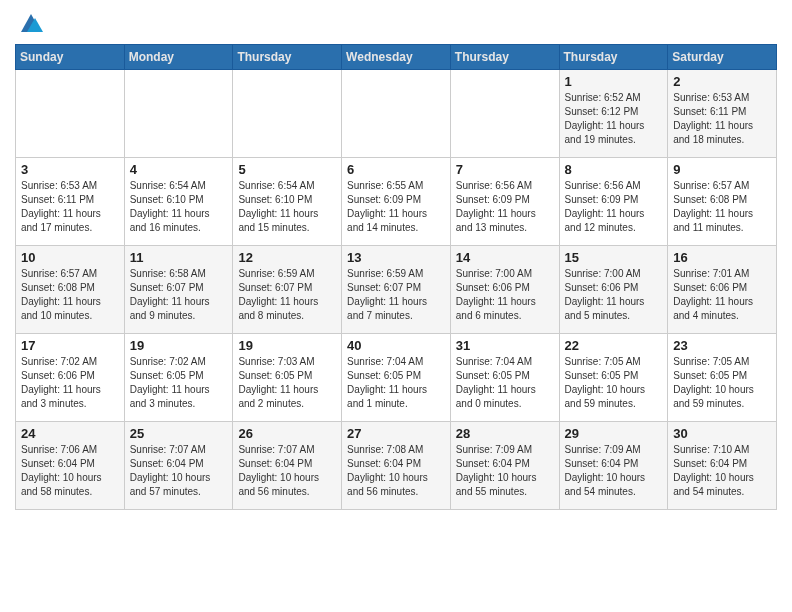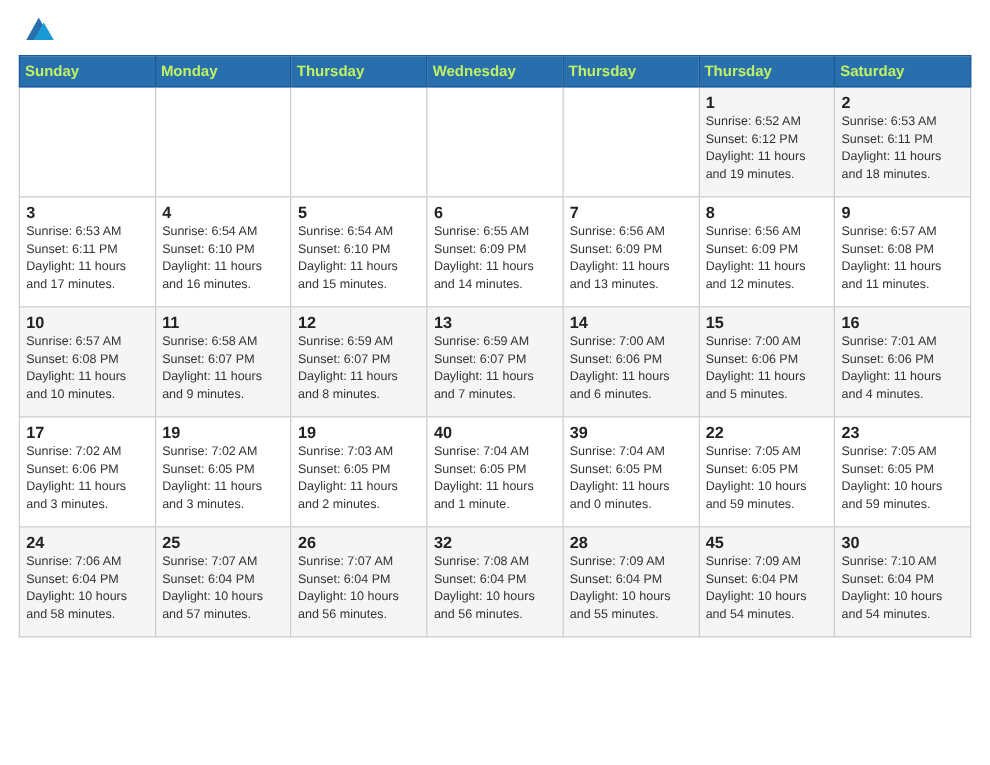--- a/index.html
+++ b/index.html
@@ -52,21 +52,21 @@
       color: #555;
       margin-top: 2px;
     }
     .calendar-table {
       width: 100%;
       border-collapse: collapse;
       table-layout: fixed;
     }
     .calendar-table th {
       background-color: #2a6fad;
-      color: #bef264;
+      color: #e5e5e5;
       font-size: 12px;
       font-weight: bold;
       padding: 5px 4px;
       text-align: left;
       border: 1px solid #1a5a9a;
     }
     .calendar-table td {
       border: 1px solid #ccc;
       vertical-align: top;
       padding: 4px 5px;
@@ -220,21 +220,21 @@
           </td>
           <td>
             <span class="day-number">19</span>
             <div class="cell-info">Sunrise: 7:03 AM<br>Sunset: 6:05 PM<br>Daylight: 11 hours and 2 minutes.</div>
           </td>
           <td>
             <span class="day-number">40</span>
             <div class="cell-info">Sunrise: 7:04 AM<br>Sunset: 6:05 PM<br>Daylight: 11 hours and 1 minute.</div>
           </td>
           <td>
-            <span class="day-number">39</span>
+            <span class="day-number">31</span>
             <div class="cell-info">Sunrise: 7:04 AM<br>Sunset: 6:05 PM<br>Daylight: 11 hours and 0 minutes.</div>
           </td>
           <td>
             <span class="day-number">22</span>
             <div class="cell-info">Sunrise: 7:05 AM<br>Sunset: 6:05 PM<br>Daylight: 10 hours and 59 minutes.</div>
           </td>
           <td>
             <span class="day-number">23</span>
             <div class="cell-info">Sunrise: 7:05 AM<br>Sunset: 6:05 PM<br>Daylight: 10 hours and 59 minutes.</div>
           </td>
@@ -246,29 +246,29 @@
           </td>
           <td>
             <span class="day-number">25</span>
             <div class="cell-info">Sunrise: 7:07 AM<br>Sunset: 6:04 PM<br>Daylight: 10 hours and 57 minutes.</div>
           </td>
           <td>
             <span class="day-number">26</span>
             <div class="cell-info">Sunrise: 7:07 AM<br>Sunset: 6:04 PM<br>Daylight: 10 hours and 56 minutes.</div>
           </td>
           <td>
-            <span class="day-number">32</span>
+            <span class="day-number">27</span>
             <div class="cell-info">Sunrise: 7:08 AM<br>Sunset: 6:04 PM<br>Daylight: 10 hours and 56 minutes.</div>
           </td>
           <td>
             <span class="day-number">28</span>
             <div class="cell-info">Sunrise: 7:09 AM<br>Sunset: 6:04 PM<br>Daylight: 10 hours and 55 minutes.</div>
           </td>
           <td>
-            <span class="day-number">45</span>
+            <span class="day-number">29</span>
             <div class="cell-info">Sunrise: 7:09 AM<br>Sunset: 6:04 PM<br>Daylight: 10 hours and 54 minutes.</div>
           </td>
           <td>
             <span class="day-number">30</span>
             <div class="cell-info">Sunrise: 7:10 AM<br>Sunset: 6:04 PM<br>Daylight: 10 hours and 54 minutes.</div>
           </td>
         </tr>
       </tbody>
   </table>
 </div>

